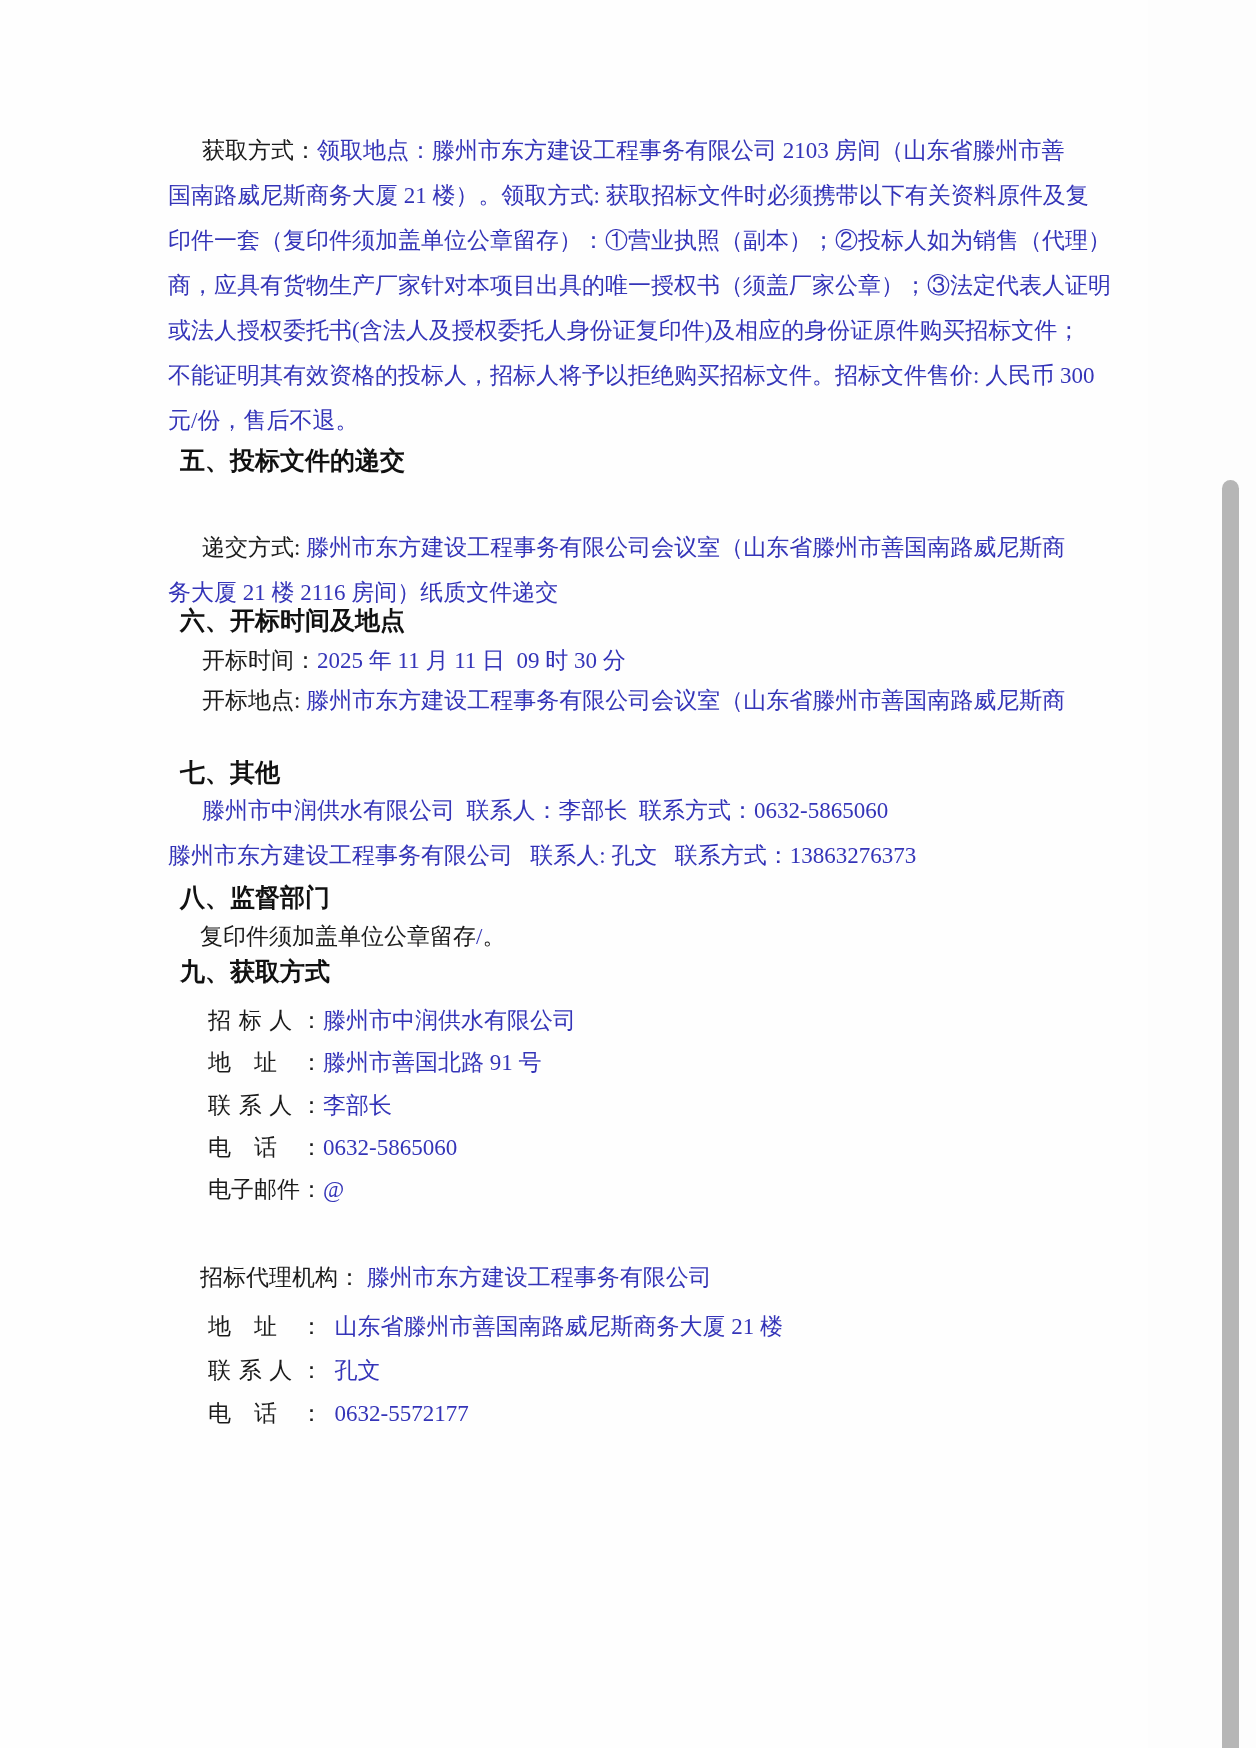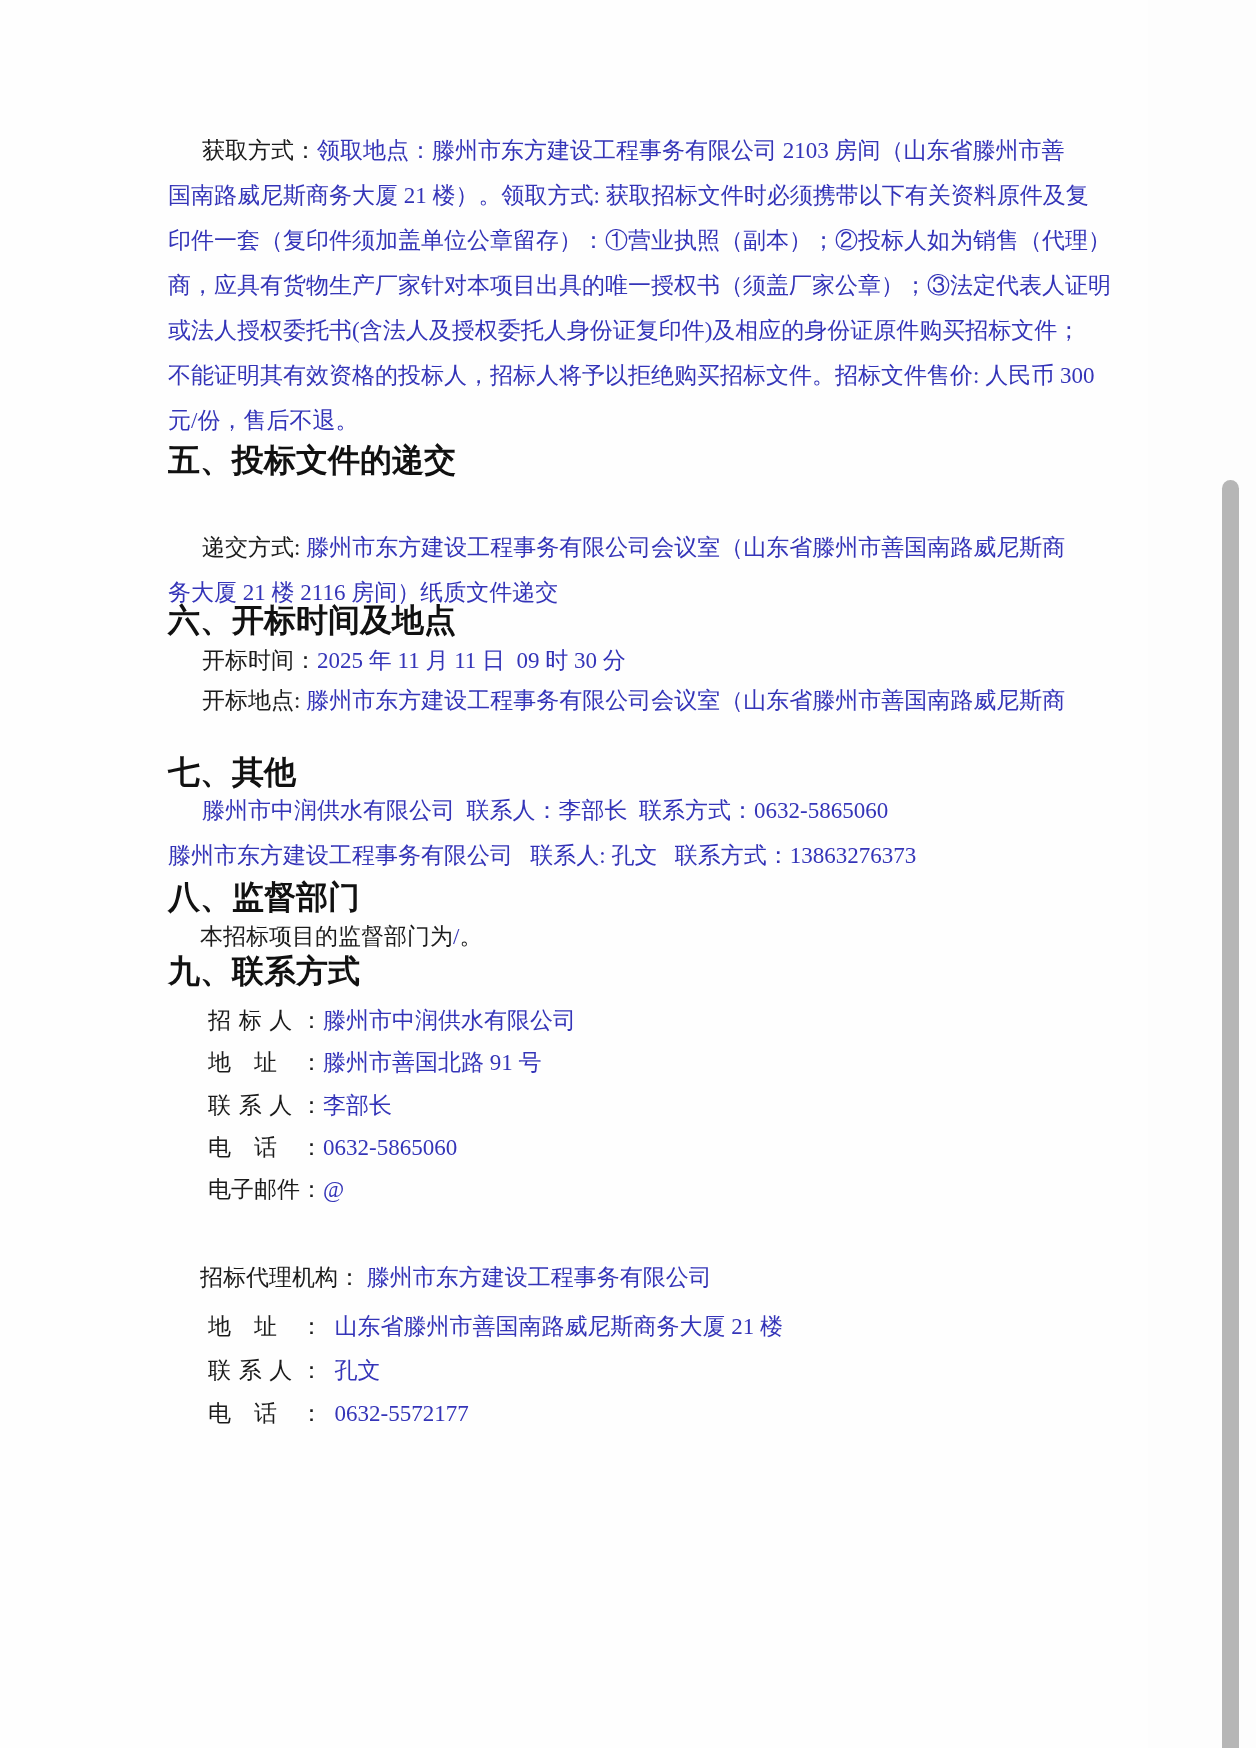--- a/index.html
+++ b/index.html
@@ -42,25 +42,25 @@
     left: 0;
     white-space: pre;
     font-size: 23px;
     line-height: 45px;
   }
   .indent { padding-left: 34px; }
   .black { color: #1b1b1b; }
   .blue  { color: #3434b8; }
   .h-sec {
     position: absolute;
-    left: 0;
+    left: 12px;
     margin: 0;
     font-family: "Liberation Sans", "DejaVu Sans", sans-serif;
     font-weight: 700;
-    font-size: 32px;
+    font-size: 25px;
     line-height: 40px;
     color: #111111;
     white-space: pre;
   }
   .crow { left: 32px; }
   .clabel {
     display: inline-block;
     width: 115px;
     text-align: justify;
     text-align-last: justify;
@@ -103,23 +103,23 @@
 
     <h2 class="h-sec" style="top:600px">六、开标时间及地点</h2>
     <div class="abs indent" style="top:638px"><span class="black">开标时间：</span><span class="blue">2025 年 11 月 11 日  09 时 30 分</span></div>
     <div class="abs indent" style="top:678px"><span class="black">开标地点:</span><span class="blue"> 滕州市东方建设工程事务有限公司会议室（山东省滕州市善国南路威尼斯商</span></div>
 
     <h2 class="h-sec" style="top:752px">七、其他</h2>
     <div class="abs indent" style="top:788px"><span class="blue">滕州市中润供水有限公司  联系人：李部长  联系方式：0632-5865060</span></div>
     <div class="abs" style="top:833px"><span class="blue">滕州市东方建设工程事务有限公司   联系人: 孔文   联系方式：13863276373</span></div>
 
     <h2 class="h-sec" style="top:877px">八、监督部门</h2>
-    <div class="abs" style="top:914px; left:32px"><span class="black">本招标项目的监督部门为</span><span class="blue">/</span><span class="black">。</span></div>
+    <div class="abs" style="top:914px; left:32px"><span class="black">复印件须加盖单位公章留存</span><span class="blue">/</span><span class="black">。</span></div>
 
-    <h2 class="h-sec" style="top:951px">九、联系方式</h2>
+    <h2 class="h-sec" style="top:951px">九、获取方式</h2>
 
     <div class="abs crow" style="top:998px"><span class="clabel black">招标人：</span><span class="blue">滕州市中润供水有限公司</span></div>
     <div class="abs crow" style="top:1040px"><span class="clabel black">地址：</span><span class="blue">滕州市善国北路 91 号</span></div>
     <div class="abs crow" style="top:1083px"><span class="clabel black">联系人：</span><span class="blue">李部长</span></div>
     <div class="abs crow" style="top:1125px"><span class="clabel black">电话：</span><span class="blue">0632-5865060</span></div>
     <div class="abs crow" style="top:1167px"><span class="clabel black">电子邮件：</span><span class="blue">@</span></div>
 
     <div class="abs crow" style="top:1255px"><span class="clabel-wide black">招标代理机构：</span><span class="blue"> 滕州市东方建设工程事务有限公司</span></div>
     <div class="abs crow" style="top:1304px"><span class="clabel black">地址：</span><span class="blue">  山东省滕州市善国南路威尼斯商务大厦 21 楼</span></div>
     <div class="abs crow" style="top:1348px"><span class="clabel black">联系人：</span><span class="blue">  孔文</span></div>

